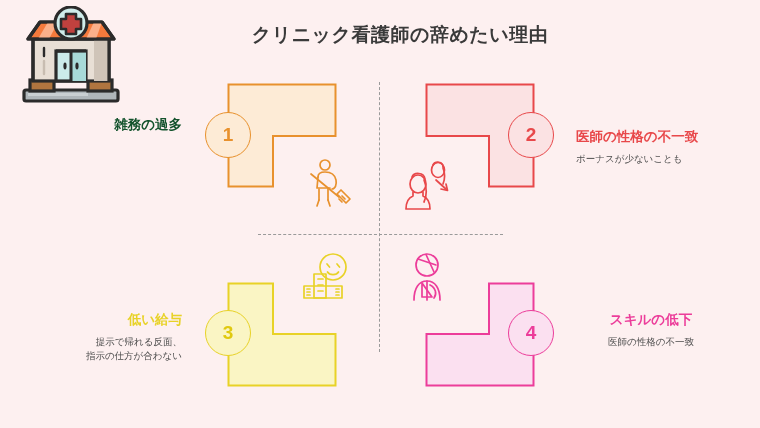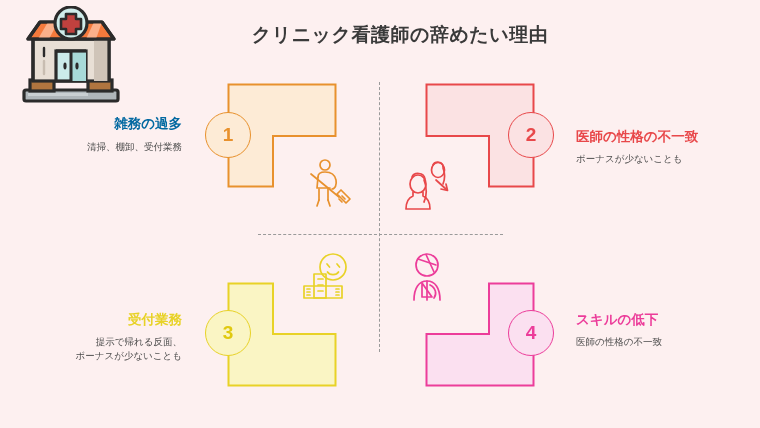--- a/index.html
+++ b/index.html
@@ -150,22 +150,21 @@
 
   <div class="quad">
 
     <div class="shape" style="left:227px; top:83px;">
       <svg width="110" height="105" viewBox="0 0 110 105">
         <path d="M1.5 1.5 H108.5 V53 H46 V103.5 H1.5 Z" fill="#FDEBD6" stroke="#E8912D" stroke-width="2"></path>
       </svg>
     </div>
     <div class="badge" style="left:205px; top:112px; color:#E8912D; border-color:#E8912D; background:#FDEBD6;">1</div>
     <div class="txtblock txt-right" style="left:32px; top:116px;">
-      <p class="heading" style="color:#0369a1;font-family:Liberation Mono, monospace;">雑務の過多</p>
-      <p class="sub">清掃、棚卸、受付業務</p>
+      <p class="heading" style="color:#14532d;">雑務の過多</p>
     </div>
     <div class="mini-icon" style="left:306px; top:158px;">
       <svg width="48" height="52" viewBox="0 0 48 52" fill="none" stroke="#E8912D" stroke-width="1.7" stroke-linecap="round" stroke-linejoin="round">
         <circle cx="19" cy="7" r="5"></circle>
         <path d="M12 19 C12 15 15 14 19 14 C25 14 29 17 30 22 C31 27 29 31 26 31"></path>
         <path d="M12 19 L11 30 L24 30"></path>
         <path d="M13 31 L13 42 M22 31 L22 42"></path>
         <path d="M13 42 L11 48 M22 42 L24 48"></path>
         <path d="M5 16 L33 39"></path>
         <path d="M31 36 L40 45 L44 41 L35 32 Z"></path>
@@ -204,23 +203,23 @@
   </div>
 
   <div class="quad">
     <div class="shape" style="left:227px; top:282px;">
       <svg width="110" height="105" viewBox="0 0 110 105">
         <path d="M1.5 1.5 H46 V52 H108.5 V103.5 H1.5 Z" fill="#FAF5C4" stroke="#E8D227" stroke-width="2"></path>
       </svg>
     </div>
     <div class="badge" style="left:205px; top:310px; color:#E0C90F; border-color:#E8D227; background:#FAF5C4;">3</div>
     <div class="txtblock txt-right" style="left:32px; top:311px;">
-      <p class="heading" style="color:#E8D227;">受付業務</p>
+      <p class="heading" style="color:#E8D227;">低い給与</p>
       <p class="sub">提示で帰れる反面、
-ボーナスが少ないことも</p>
+指示の仕方が合わない</p>
     </div>
     <div class="mini-icon" style="left:300px; top:252px;">
       <svg width="52" height="54" viewBox="0 0 52 54" fill="none" stroke="#E8D227" stroke-width="1.7" stroke-linecap="round" stroke-linejoin="round">
         <circle cx="33" cy="15" r="13"></circle>
         <path d="M27 12 L29.5 15 M37 12 L39.5 15"></path>
         <path d="M27.5 20 C29.5 23.5 36.5 23.5 38.5 20"></path>
 
         <path d="M14 22 H26 V46 H14 Z"></path>
         <path d="M18 27 H23 M18 33 H23 M18 39 H23"></path>
         <path d="M4 34 H42 V46 H4 Z"></path>
@@ -230,21 +229,21 @@
     </div>
   </div>
 
   <div class="quad">
     <div class="shape" style="left:425px; top:282px;">
       <svg width="110" height="105" viewBox="0 0 110 105">
         <path d="M108.5 1.5 H64 V52 H1.5 V103.5 H108.5 Z" fill="#FBE0F0" stroke="#EC3D9A" stroke-width="2"></path>
       </svg>
     </div>
     <div class="badge" style="left:508px; top:310px; color:#EC3D9A; border-color:#EC3D9A; background:#FBE0F0;">4</div>
-    <div class="txtblock txt-left" style="left:576px; top:311px;">
+    <div class="txtblock txt-left" style="left:576px; top:311px;text-align:center;">
       <p class="heading" style="color:#EC3D9A;">スキルの低下</p>
       <p class="sub">医師の性格の不一致</p>
     </div>
     <div class="mini-icon" style="left:406px; top:252px;">
       <svg width="48" height="54" viewBox="0 0 48 54" fill="none" stroke="#EC3D9A" stroke-width="1.7" stroke-linecap="round" stroke-linejoin="round">
         <circle cx="21" cy="13" r="11"></circle>
         <path d="M12 7 L30 13"></path>
         <path d="M20 2.5 L28 20"></path>
         <path d="M8 48 C8 36 13 29 21 29 C29 29 34 36 34 48"></path>
         <path d="M21 29 L21 48"></path>

